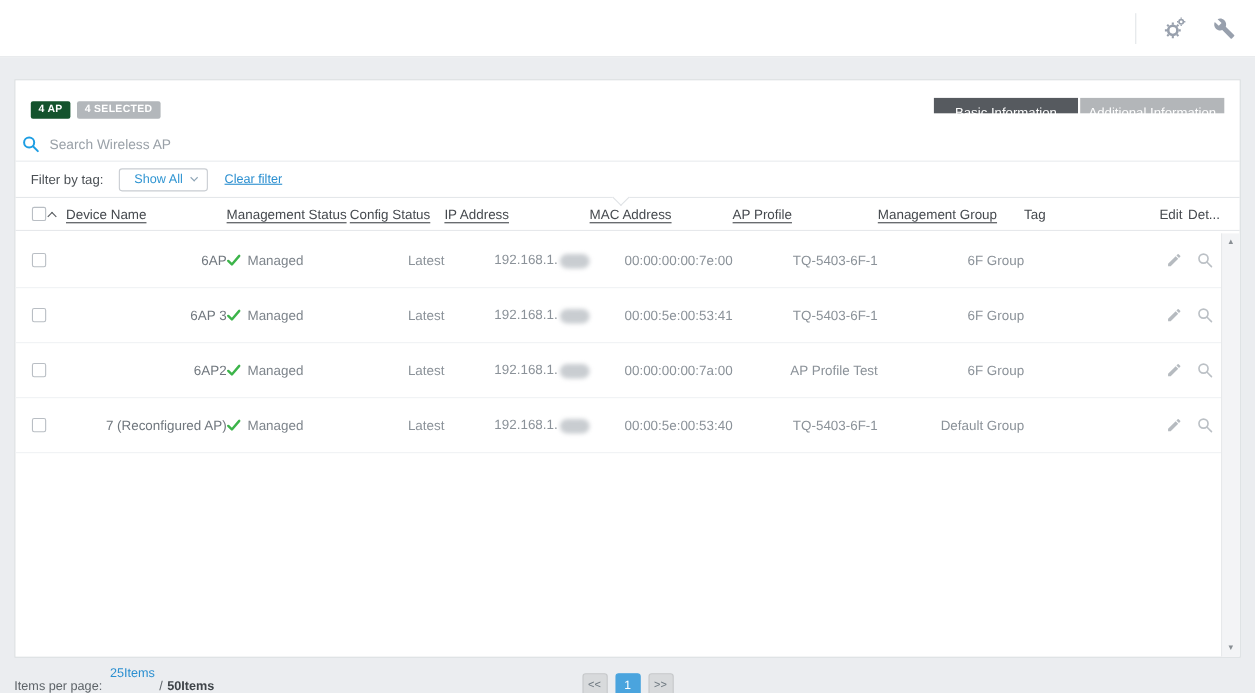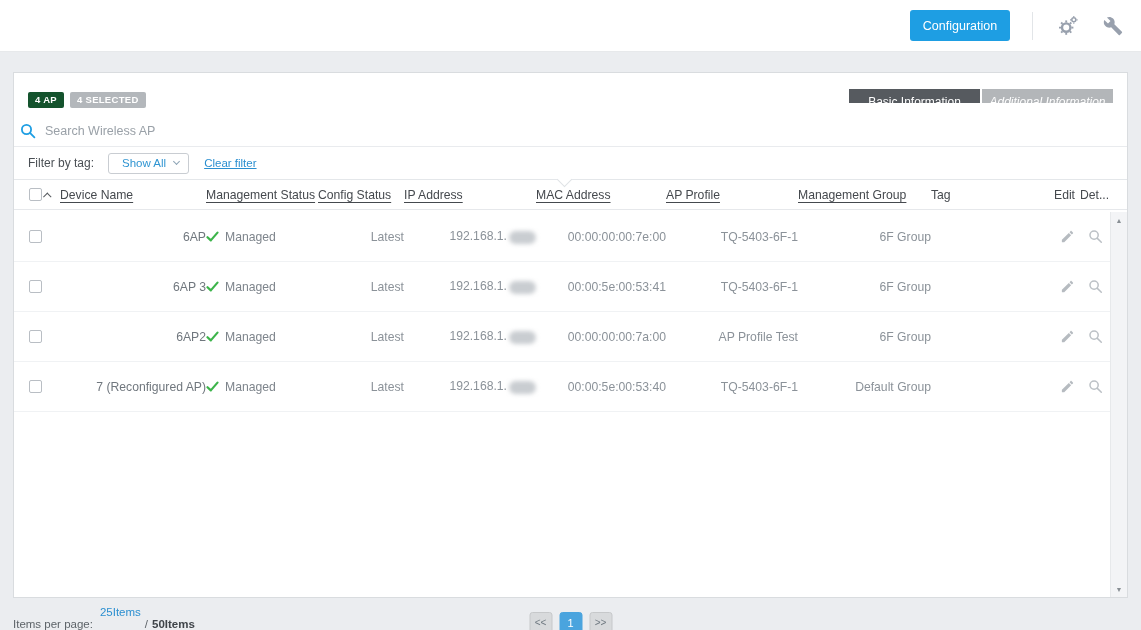--- a/index.html
+++ b/index.html
@@ -43,21 +43,21 @@
     padding:3px 7px 3px; border-radius:2px; line-height:1;
   }
   .badge.dark  { background:#14532d; }
   .badge.light { background:#b3b7bb; }
   .tabs { display:flex; gap:2px; }
   .tab {
     width:131px; height:14px; line-height:27px; text-align:center;
     color:#fff; font-size:12px; cursor:pointer; white-space:nowrap;
   }
   .tab.active   { background:#565a5f; }
-  .tab.inactive { background:#b3b6b9;font-style:italic; }
+  .tab.inactive { background:#b3b6b9; }
 
   .search-row {
     height:32px; display:flex; align-items:center;
     padding:0 6px; border-bottom:1px solid #e9ebee;
   }
   .search-input {
     border:none; outline:none; font-size:12.5px; color:#5a6066;
     width:320px; margin-left:9px; font-family:"Liberation Sans", sans-serif;
     background:transparent;
   }
@@ -150,21 +150,20 @@
     font-family:"Liberation Sans", sans-serif;
   }
   .page-btn.current { background:#4aa4de; border-color:#4aa4de; color:#fff; font-size:11px; }
 
   svg { display:block; }
 </style>
 </head>
 <body>
 
 <div class="topbar">
-  <button class="config-btn">Configuration</button>
   <div class="topbar-divider"></div>
   <button class="icon-btn" title="">
     <svg width="22" height="22" viewBox="0 0 22 22" fill="none" stroke="#98a0ad">
       <circle cx="9.2" cy="12.6" r="4.2" stroke-width="2.4"></circle>
       <g stroke-width="1.9">
         <line x1="9.2" y1="5.4" x2="9.2" y2="7.4"></line>
         <line x1="9.2" y1="17.8" x2="9.2" y2="19.8"></line>
         <line x1="2" y1="12.6" x2="4" y2="12.6"></line>
         <line x1="14.4" y1="12.6" x2="16.4" y2="12.6"></line>
         <line x1="4.1" y1="7.5" x2="5.5" y2="8.9"></line>

